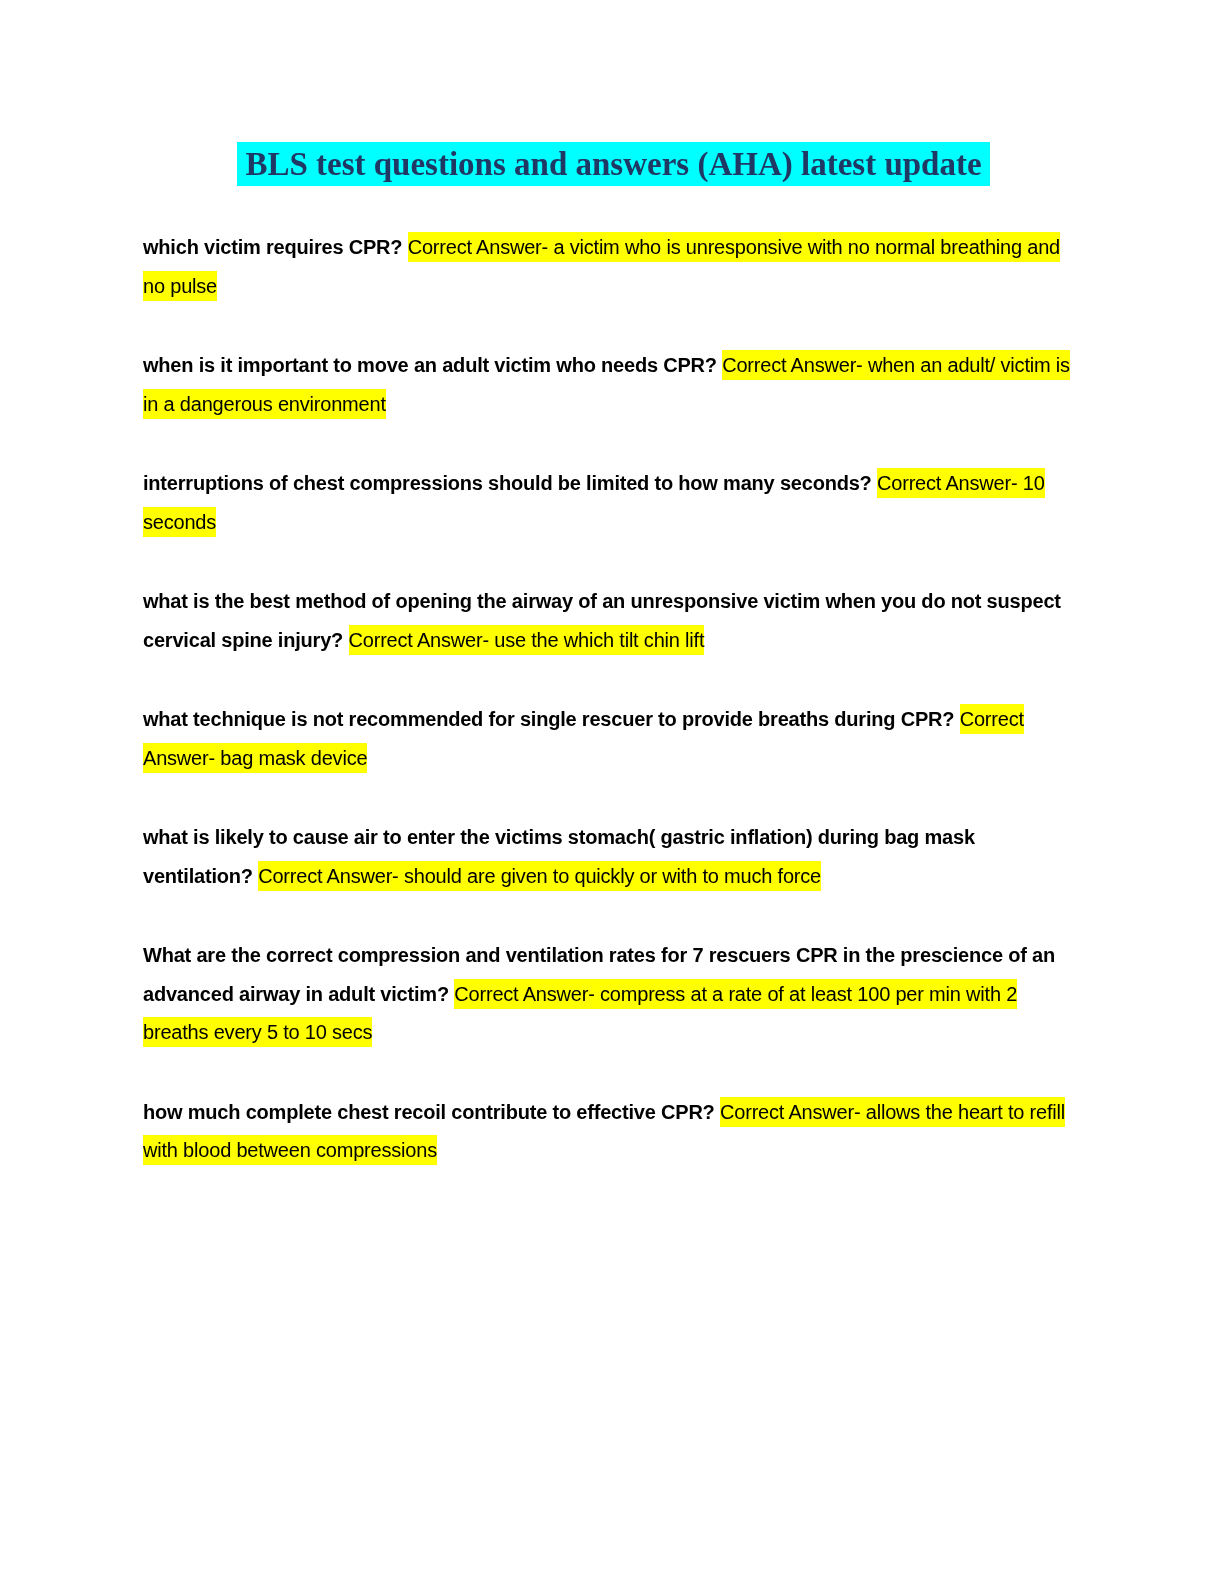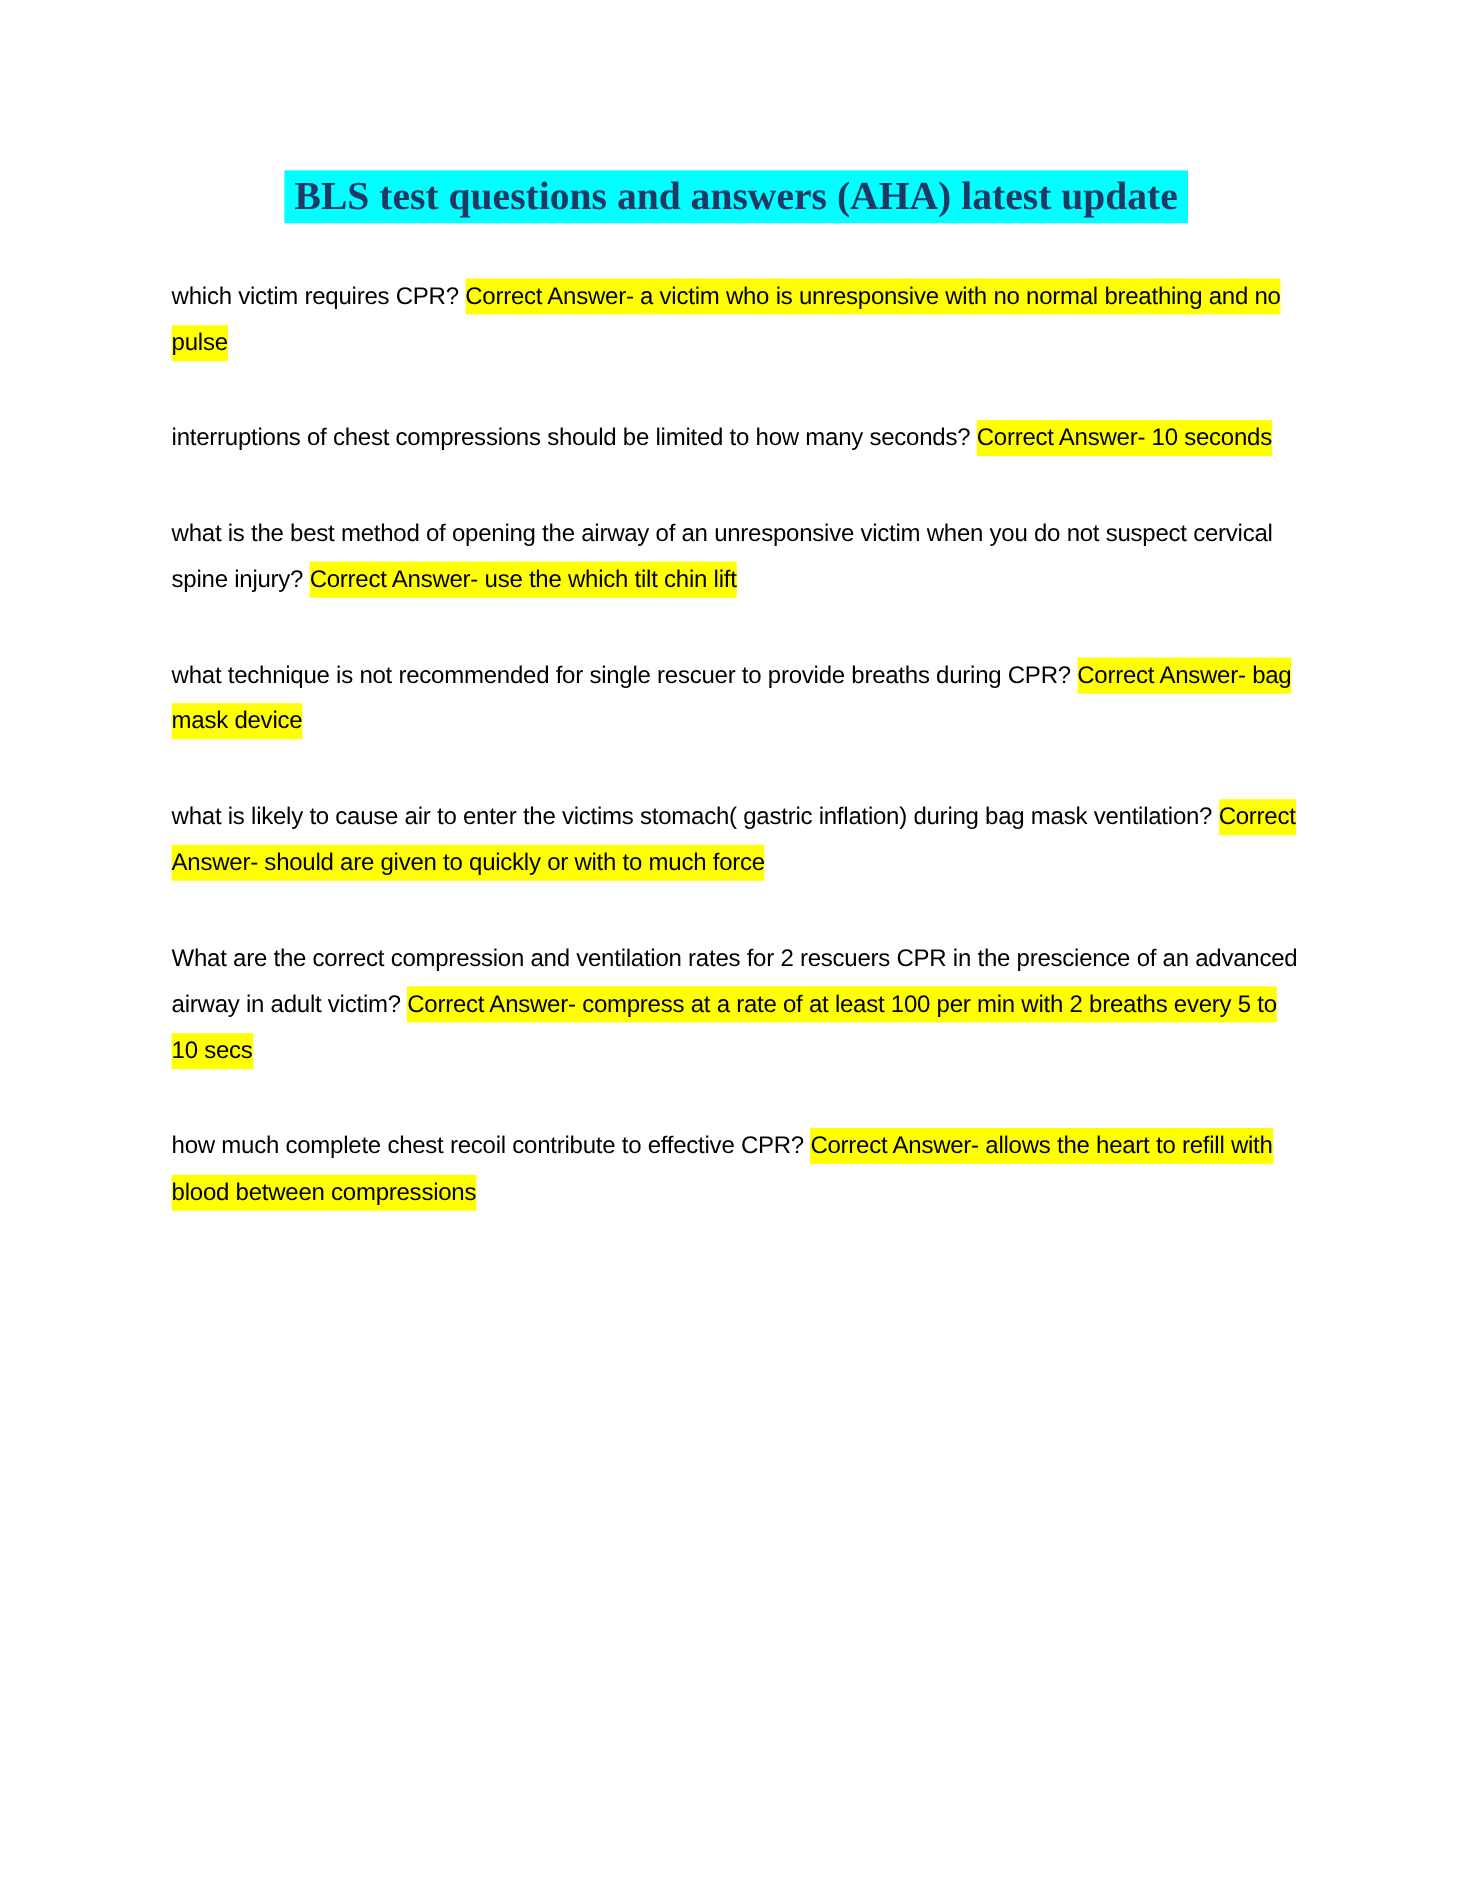--- a/index.html
+++ b/index.html
@@ -41,21 +41,21 @@
     width: 942px;
   }
   .qa {
     margin: 0 0 41px 0;
     font-size: 20px;
     line-height: 38.5px;
     letter-spacing: -0.2px;
     text-align: left;
   }
   .qa .q {
-    font-weight: normal;
+    font-weight: bold;
     color: var(--body-text, #000000);
   }
   .qa .a {
     font-weight: normal;
     color: var(--body-text, #000000);
     background: var(--answer-highlight, #ffff00);
     box-decoration-break: clone;
     -webkit-box-decoration-break: clone;
     padding: 4px 0;
   }
@@ -63,28 +63,29 @@
 </head>
 <body>
 
 <div class="page">
   <div class="title-wrap">
     <h1 class="title">BLS test questions and answers (AHA) latest update</h1>
   </div>
   <div class="qa-list">
   <p class="qa"><span class="q">which victim requires CPR?</span><span> </span><span class="a">Correct Answer- a victim who is unresponsive with no normal breathing and no pulse</span></p>
 
+  <p class="qa"><span class="q">when is it important to move an adult victim who needs CPR?</span><span> </span><span class="a">Correct Answer- when an adult/ victim is in a dangerous environment</span></p>
 
 
   <p class="qa"><span class="q">interruptions of chest compressions should be limited to how many seconds?</span><span> </span><span class="a">Correct Answer- 10 seconds</span></p>
 
 
   <p class="qa"><span class="q">what is the best method of opening the airway of an unresponsive victim when you do not suspect cervical spine injury?</span><span> </span><span class="a">Correct Answer- use the which tilt chin lift</span></p>
 
   <p class="qa"><span class="q">what technique is not recommended for single rescuer to provide breaths during CPR?</span><span> </span><span class="a">Correct Answer- bag mask device</span></p>
 
   <p class="qa"><span class="q">what is likely to cause air to enter the victims stomach( gastric inflation) during bag mask ventilation?</span><span> </span><span class="a">Correct Answer- should are given to quickly or with to much force</span></p>
 
-  <p class="qa"><span class="q">What are the correct compression and ventilation rates for 2 rescuers CPR in the prescience of an advanced airway in adult victim?</span><span> </span><span class="a">Correct Answer- compress at a rate of at least 100 per min with 2 breaths every 5 to 10 secs</span></p>
+  <p class="qa"><span class="q">What are the correct compression and ventilation rates for 7 rescuers CPR in the prescience of an advanced airway in adult victim?</span><span> </span><span class="a">Correct Answer- compress at a rate of at least 100 per min with 2 breaths every 5 to 10 secs</span></p>
 
   <p class="qa"><span class="q">how much complete chest recoil contribute to effective CPR?</span><span> </span><span class="a">Correct Answer- allows the heart to refill with blood between compressions</span></p>
 </div>
 </div>
 
 </body></html>

